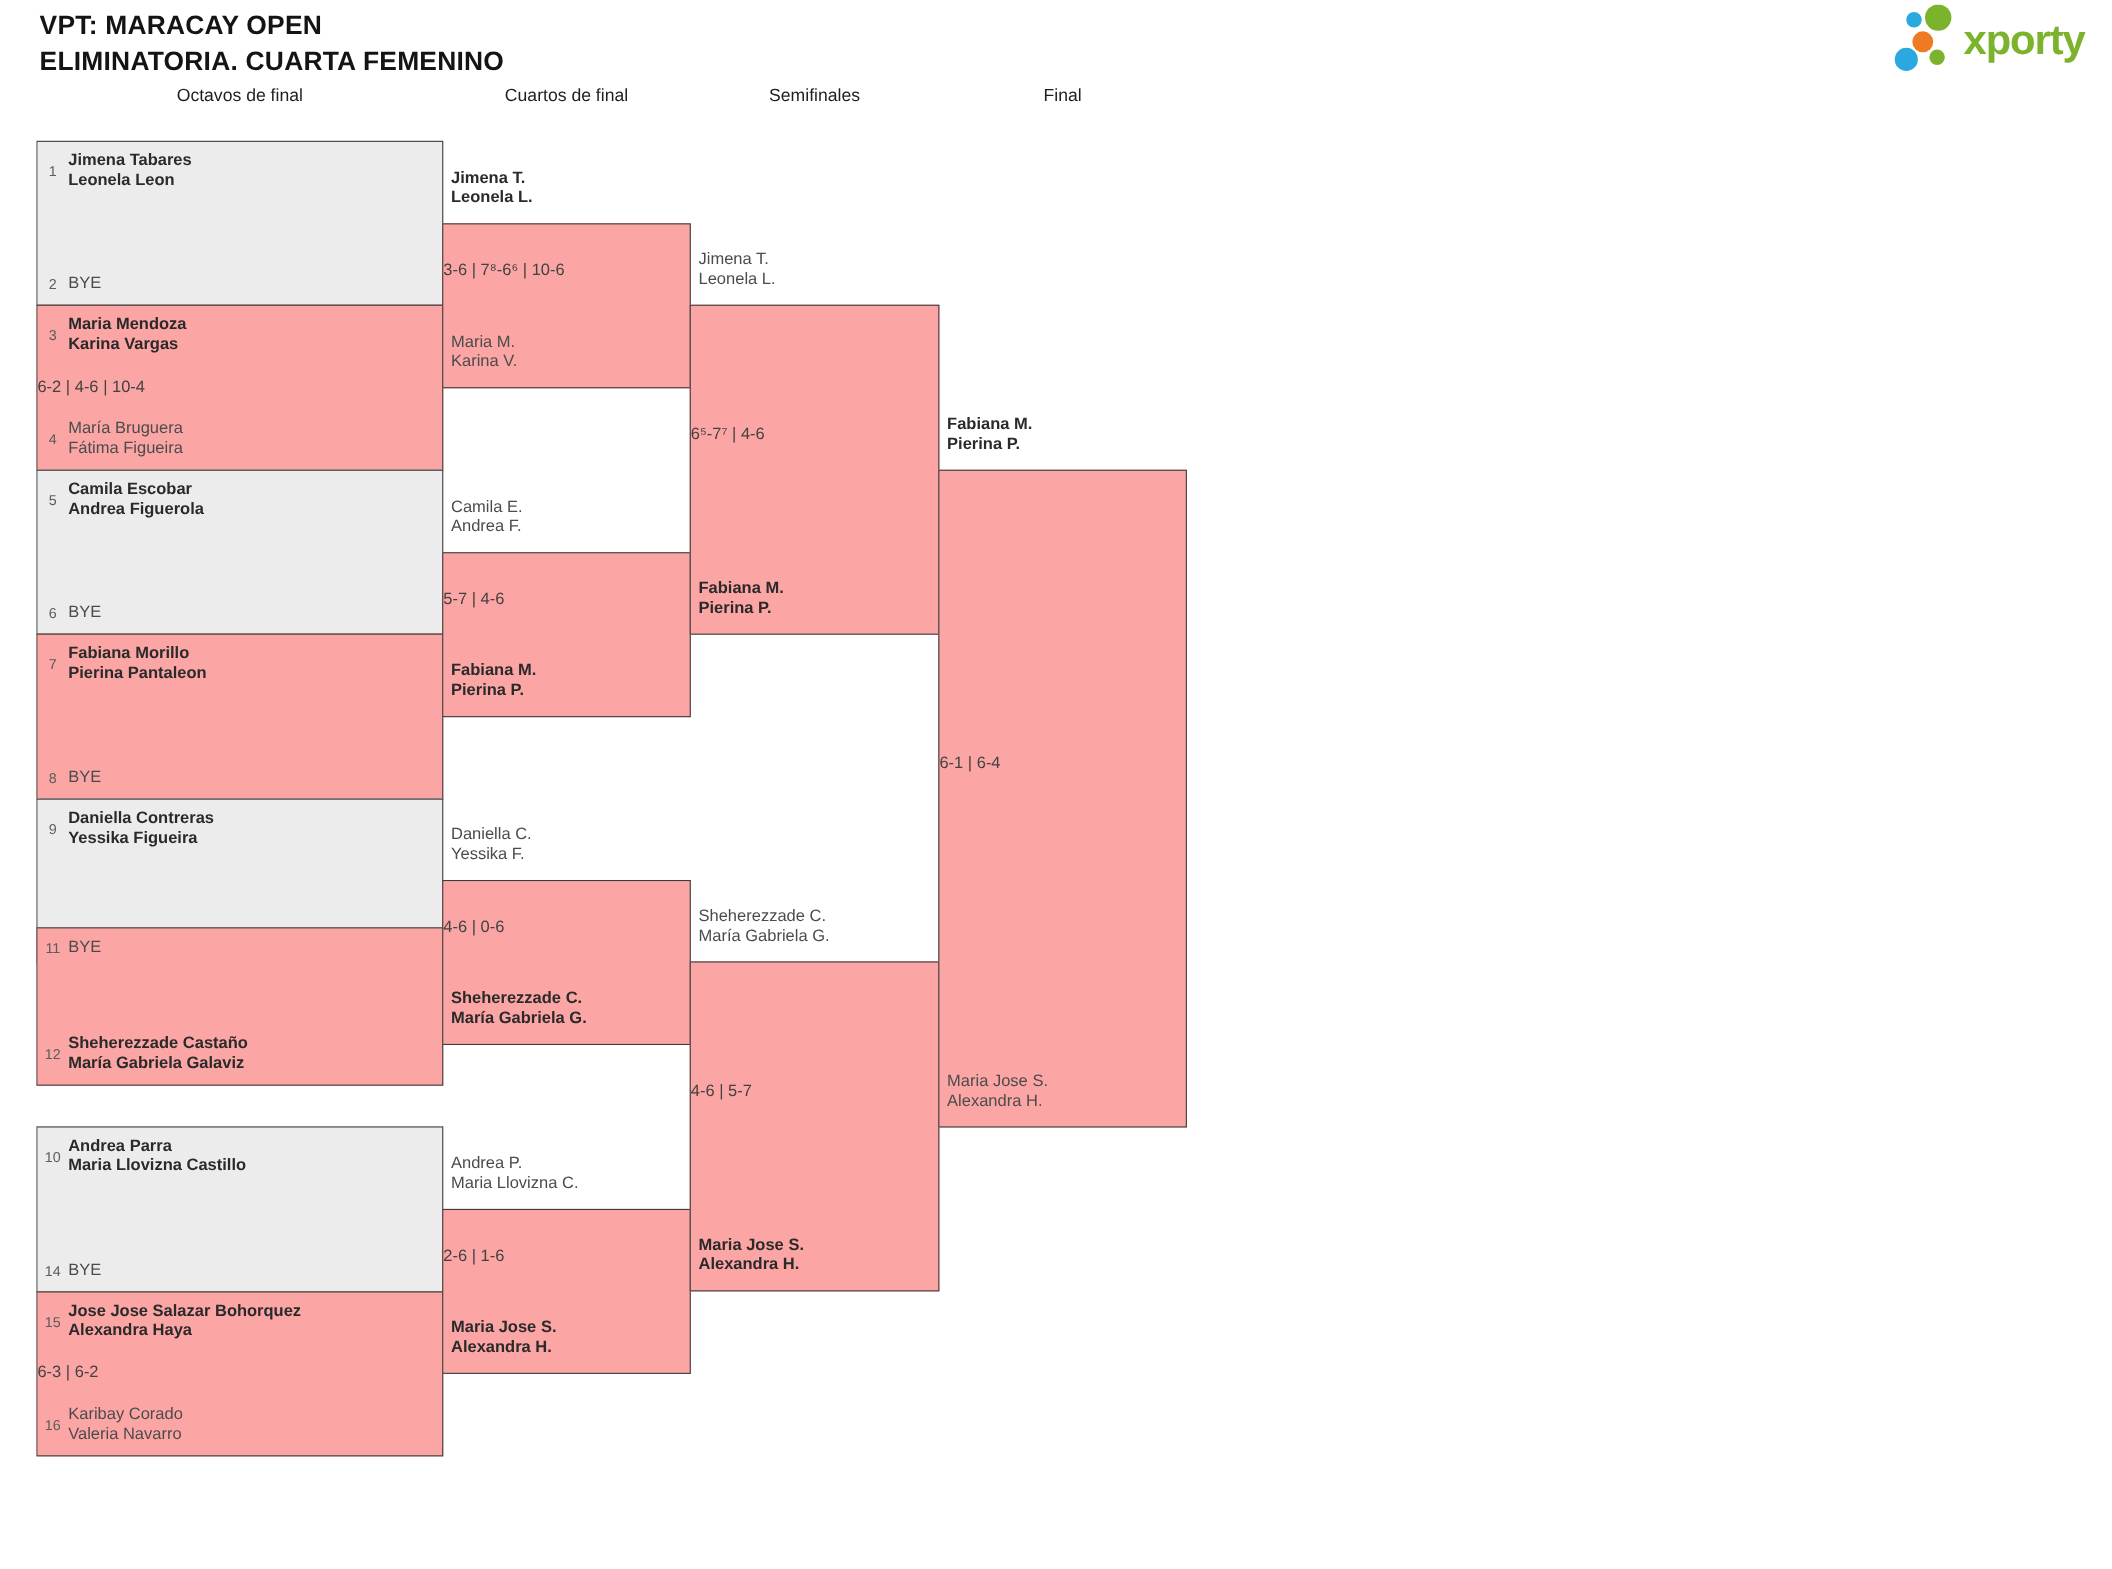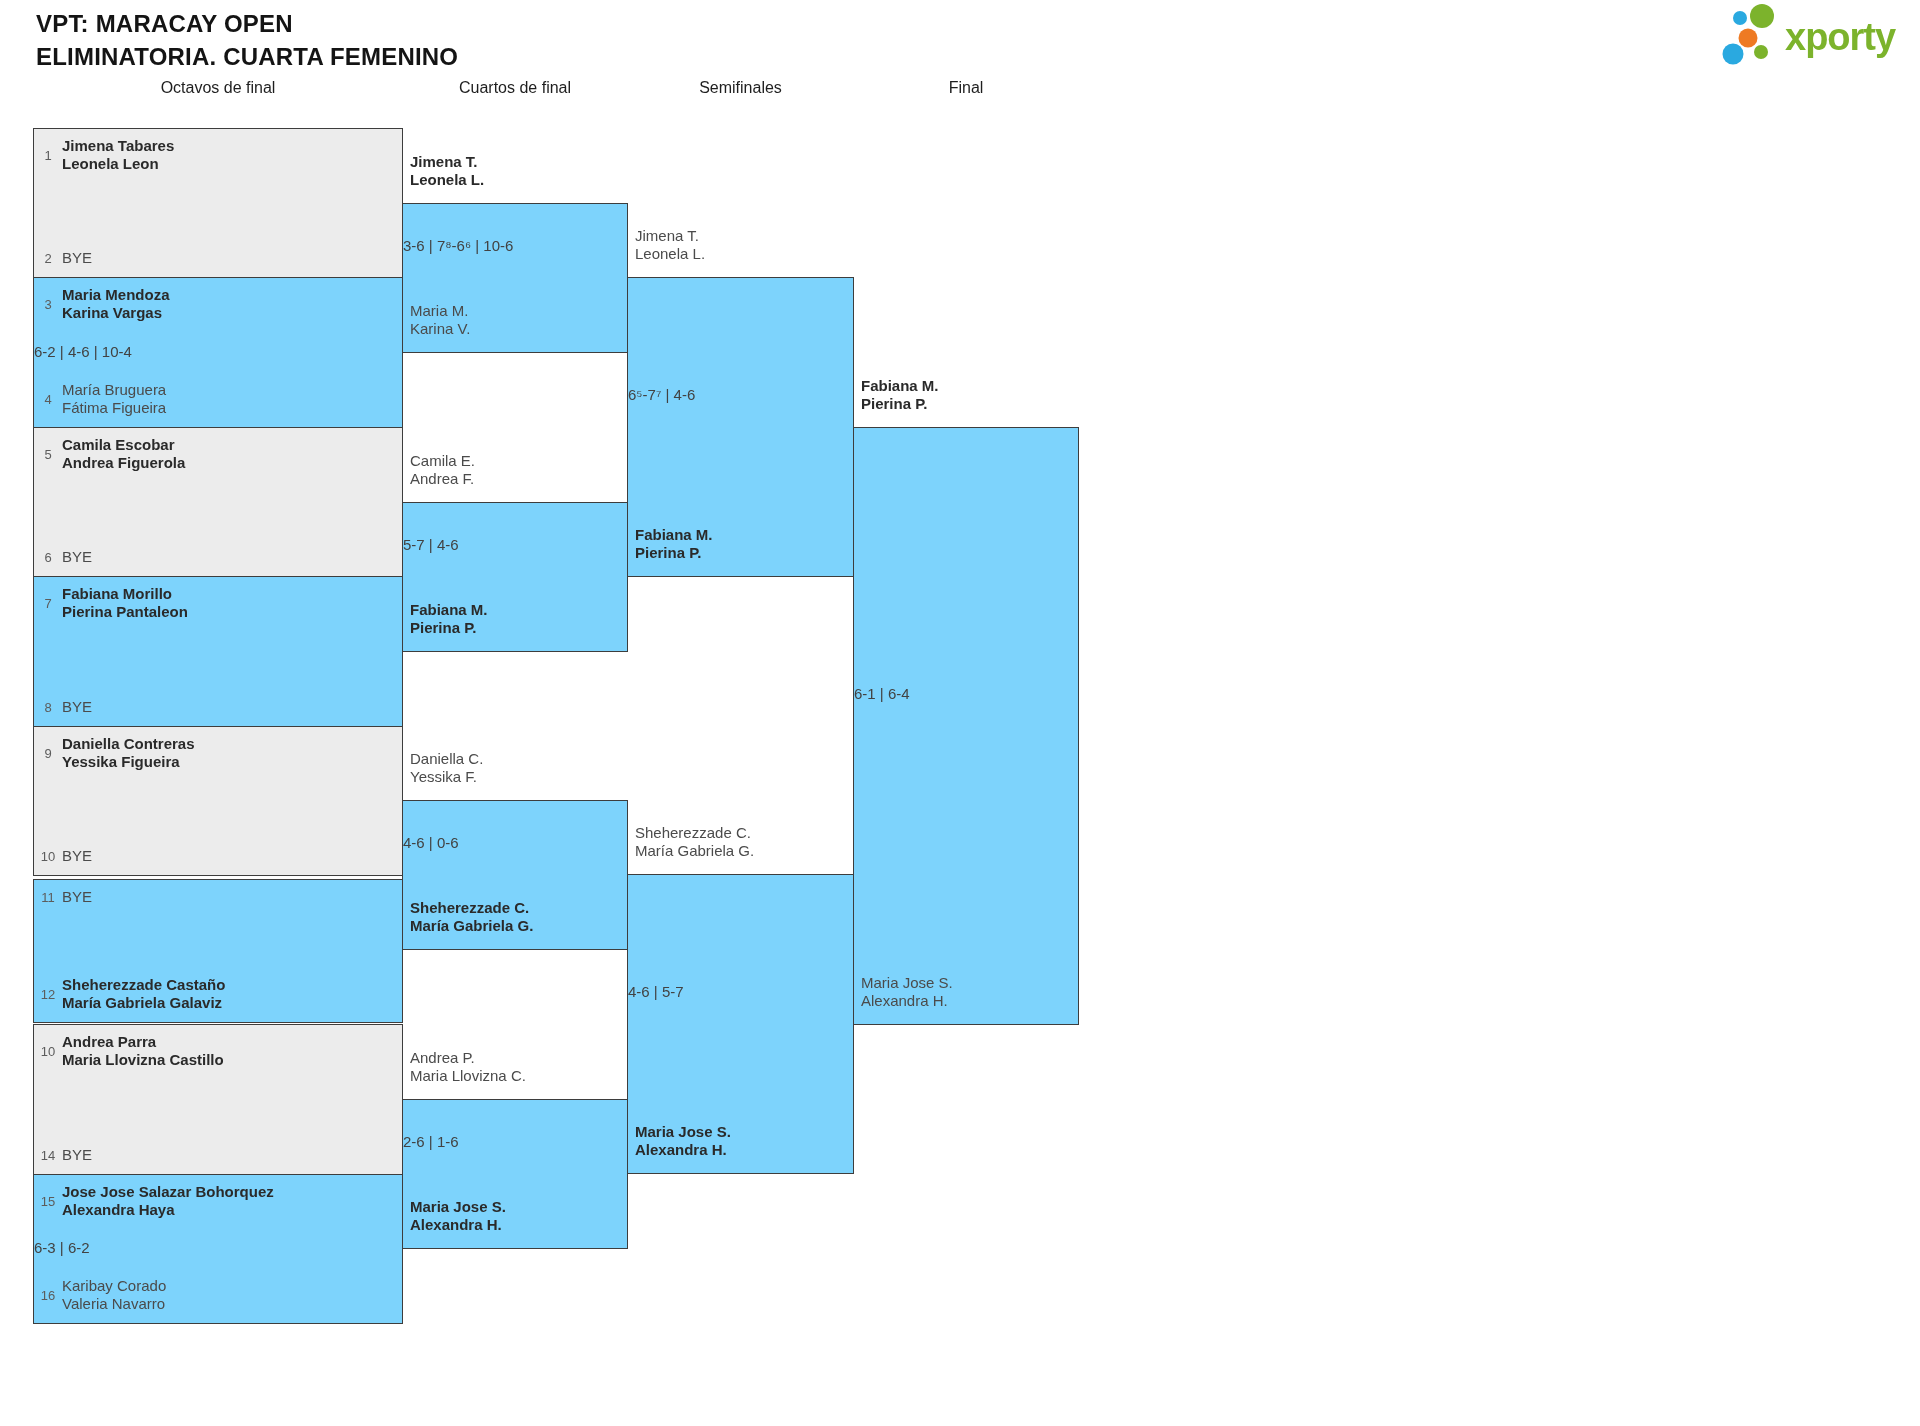--- a/index.html
+++ b/index.html
@@ -2,21 +2,21 @@
 <html><head>
 <meta charset="utf-8">
 <style>
   html,body{margin:0;padding:0;background:#fff;}
   #page{position:relative;width:1920px;height:1426px;background:#fff;overflow:hidden;
         font-family:"Liberation Sans","DejaVu Sans",sans-serif;margin-left:33px;}
   .title{position:absolute;top:7px;left:3px;font-size:24px;font-weight:700;line-height:33px;
          color:#141414;letter-spacing:.2px;}
   .title div{white-space:nowrap;}
   .col-header{position:absolute;top:79px;text-align:center;font-size:16px;font-weight:400;color:#1e1e1e;}
-  .match{position:absolute;border:1px solid #3d3d3d;box-sizing:border-box;background:#7dd3fc;}
+  .match{position:absolute;border:1px solid #3d3d3d;box-sizing:border-box;background:#fca5a5;}
   .match.grey{background:#ececec;}
   .oct-row{position:absolute;left:4px;right:4px;display:flex;align-items:center;}
   .oct-row.t1{top:8px;}
   .oct-row.t2{bottom:10px;}
   .seed{width:20px;min-width:20px;text-align:center;font-size:13px;color:#5c5c5c;}
   .tname{font-size:15px;line-height:18px;color:#4b4b4b;margin-left:4px;}
   .tname span{display:block;}
   .score{position:absolute;left:0;width:100%;text-align:left;font-size:15px;color:#424242;}
   .oct .score{top:calc(50% - 10px);}
   .adv .score{top:calc(50% - 41px);}
@@ -139,21 +139,21 @@
     <div class="score"></div>
     <div class="oct-row t2">
       <span class="seed">10</span>
       <span class="tname">
         <span>BYE</span>
         <span></span>
       </span>
     </div>
   </div>
 
-  <div class="match oct" style="left:0;top:879px;width:370px;height:144px">
+  <div class="match oct" style="left:0;top:843px;width:370px;height:144px">
     <div class="oct-row t1">
       <span class="seed">11</span>
       <span class="tname">
         <span>BYE</span>
         <span></span>
       </span>
     </div>
     <div class="score"></div>
     <div class="oct-row t2">
       <span class="seed">12</span>

